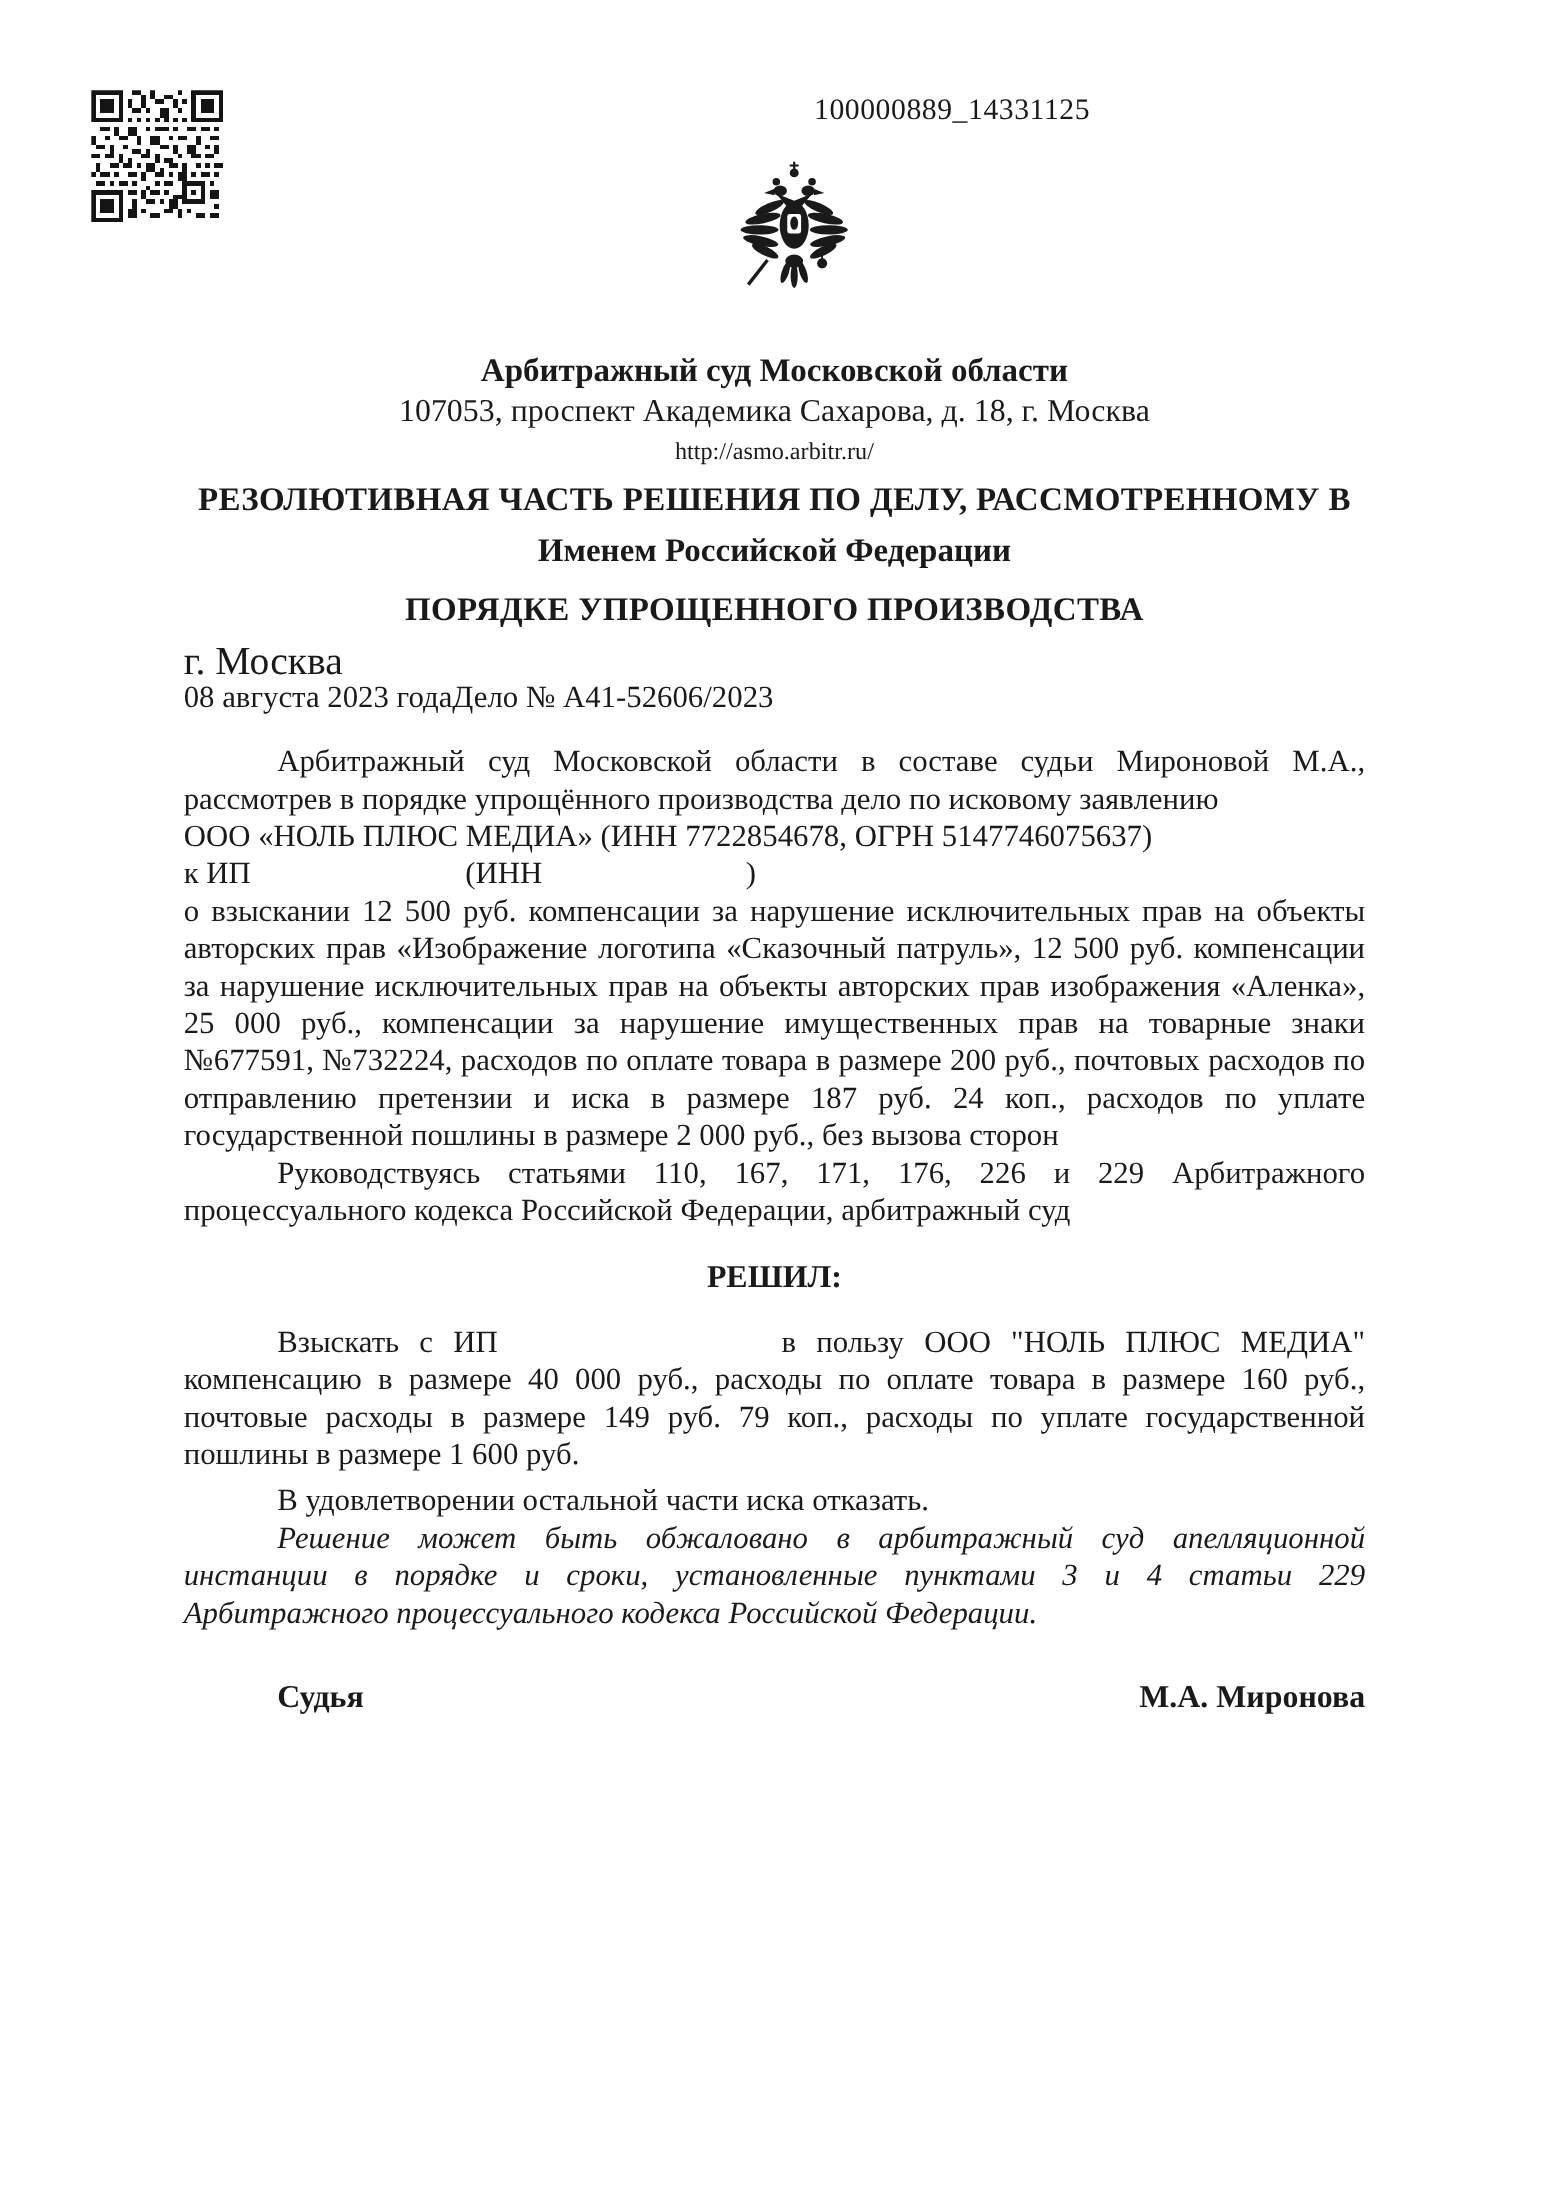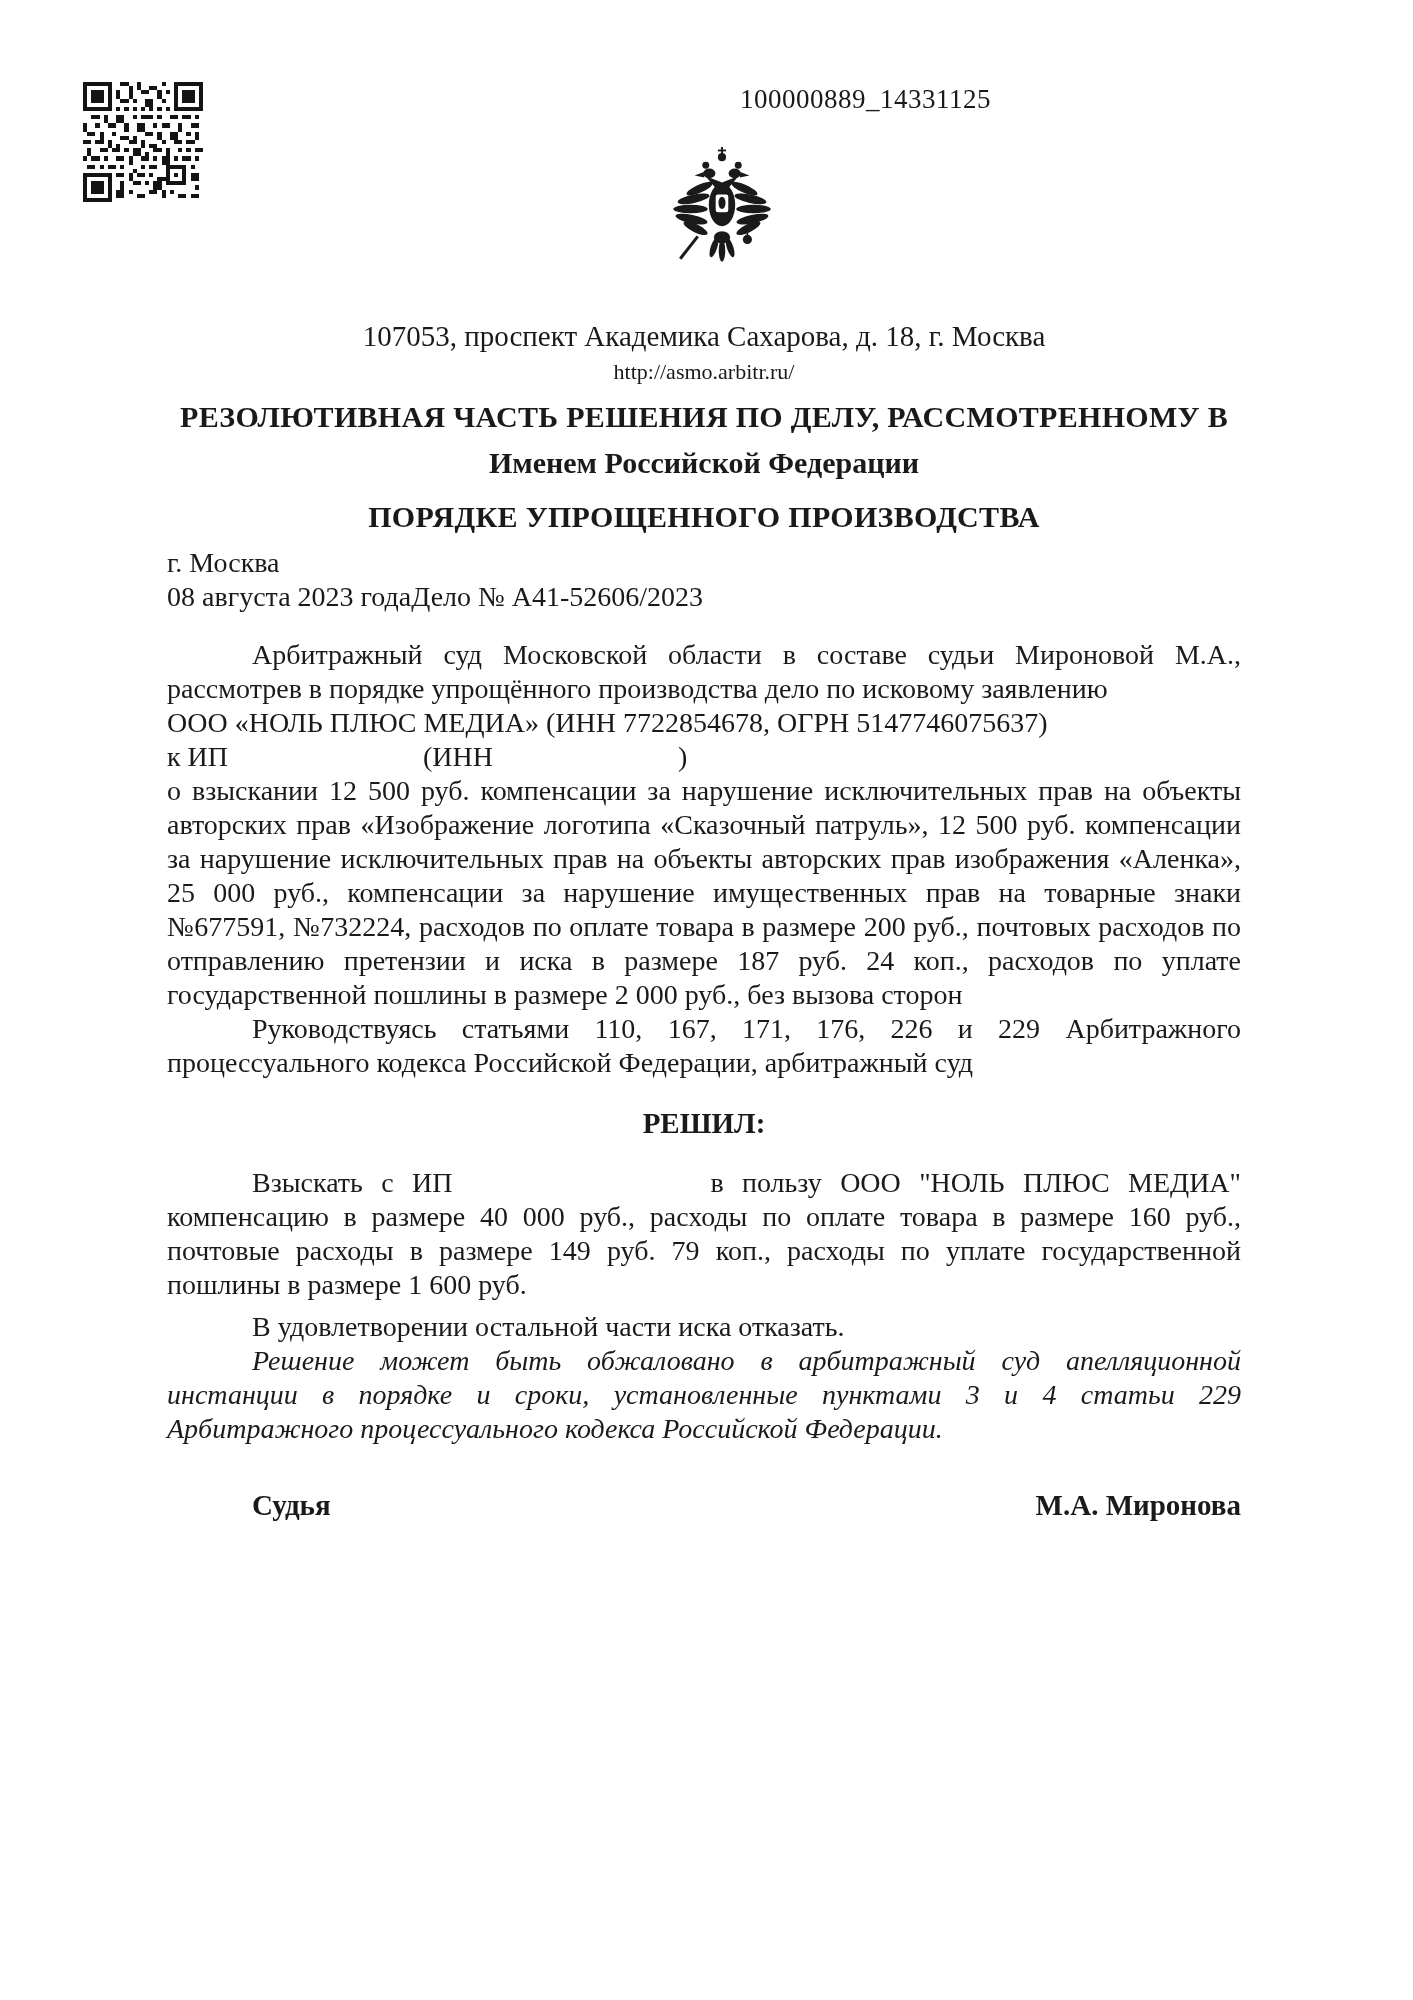--- a/index.html
+++ b/index.html
@@ -18,21 +18,21 @@
   }
   .eagle { position:absolute; left:661px; top:146px; width:122px; height:132px; }
   .content { padding:318px 172px 0 167px; }
   .center { text-align:center; }
   .court-name { font-size:30px; font-weight:bold; line-height:38px; }
   .address   { font-size:29px; line-height:36px; }
   .url       { font-size:22px; line-height:36px; }
   .imenem    { font-size:30px; font-weight:bold; line-height:34px; margin-top:12px; }
   .res-title1{ font-size:30px; font-weight:bold; line-height:34px; margin-top:10px; letter-spacing:0.3px; }
   .res-title2{ font-size:30px; font-weight:bold; line-height:34px; margin-top:20px; letter-spacing:0.3px; }
-  .case-city { font-size:28px; line-height:34px; margin-top:12px; }
+  .case-city { font-size:36px; line-height:34px; margin-top:12px; }
   .case-line { display:flex; justify-content:flex-start; font-size:28px; line-height:34px; }
   .body-text { font-size:28px; line-height:34px; }
   p { margin:0; }
   .just   { text-align:justify; }
   .indent { text-indent:85px; }
   .intro     { margin-top:24px; }
   .resolved  { font-size:29px; font-weight:bold; text-align:center; line-height:34px; margin-top:26px; margin-bottom:26px; }
   .denial    { margin-top:8px; }
   .appeal    { font-style:italic; }
   .blank { display:inline-block; height:1px; }
@@ -202,20 +202,21 @@
       <rect x="26" y="86" width="3" height="28" transform="rotate(38 27.5 100)"></rect>
       <circle cx="85" cy="92" r="4.5"></circle>
         <rect x="84.2" y="84" width="1.6" height="5"></rect>
       <rect x="53" y="47" width="14" height="19" rx="3" fill="#ffffff" stroke="#1a1a1a" stroke-width="1.6"></rect>
       <ellipse cx="60" cy="56" rx="3.5" ry="6"></ellipse>
     </g>
   </svg>
 
   <div class="content">
 
+    <div class="center court-name">Арбитражный суд Московской области</div>
     <div class="center address">107053, проспект Академика Сахарова, д. 18, г. Москва</div>
     <div class="center url">http://asmo.arbitr.ru/</div>
 
     <div class="center res-title1">РЕЗОЛЮТИВНАЯ ЧАСТЬ РЕШЕНИЯ ПО ДЕЛУ, РАССМОТРЕННОМУ В</div>
     <div class="center imenem">Именем Российской Федерации</div>
     <div class="center res-title2">ПОРЯДКЕ УПРОЩЕННОГО ПРОИЗВОДСТВА</div>
 
     <div class="case-city">г. Москва</div>
     <div class="case-line">
       <span>08 августа 2023 года</span>

